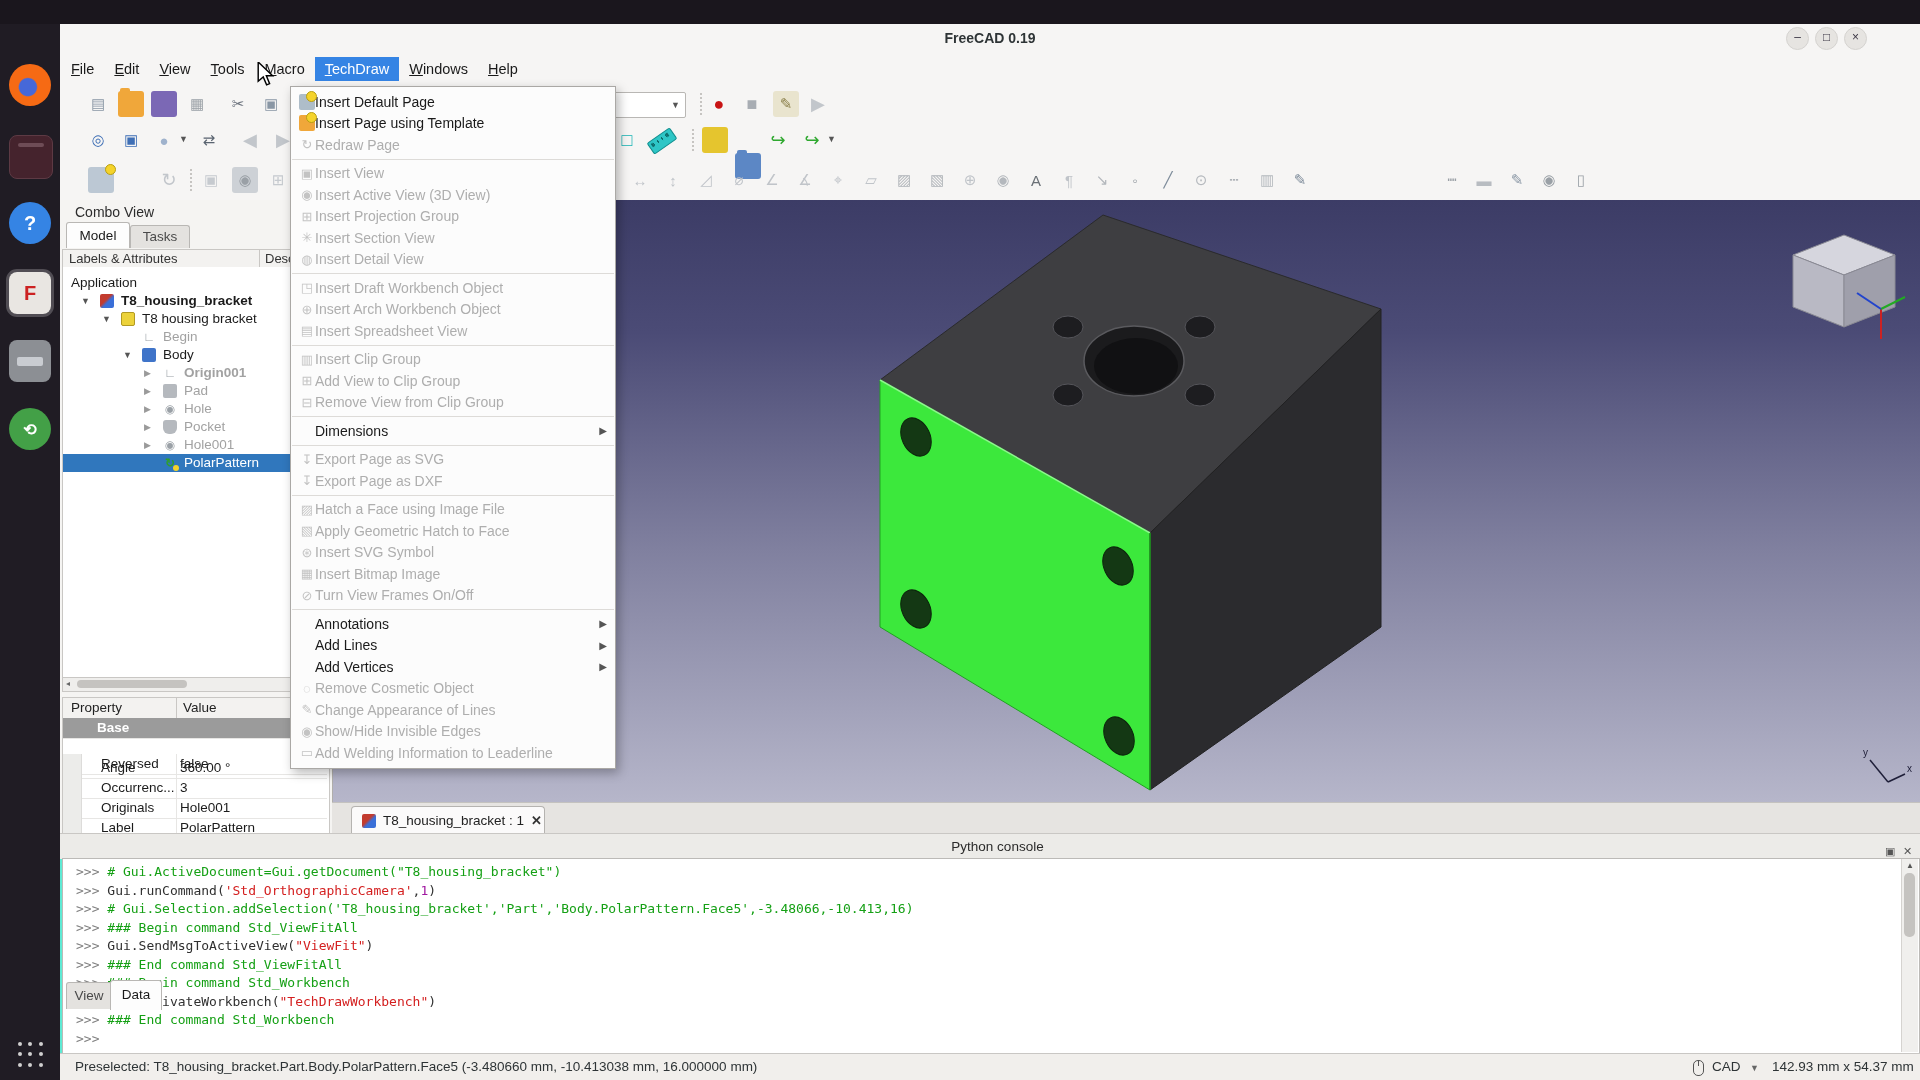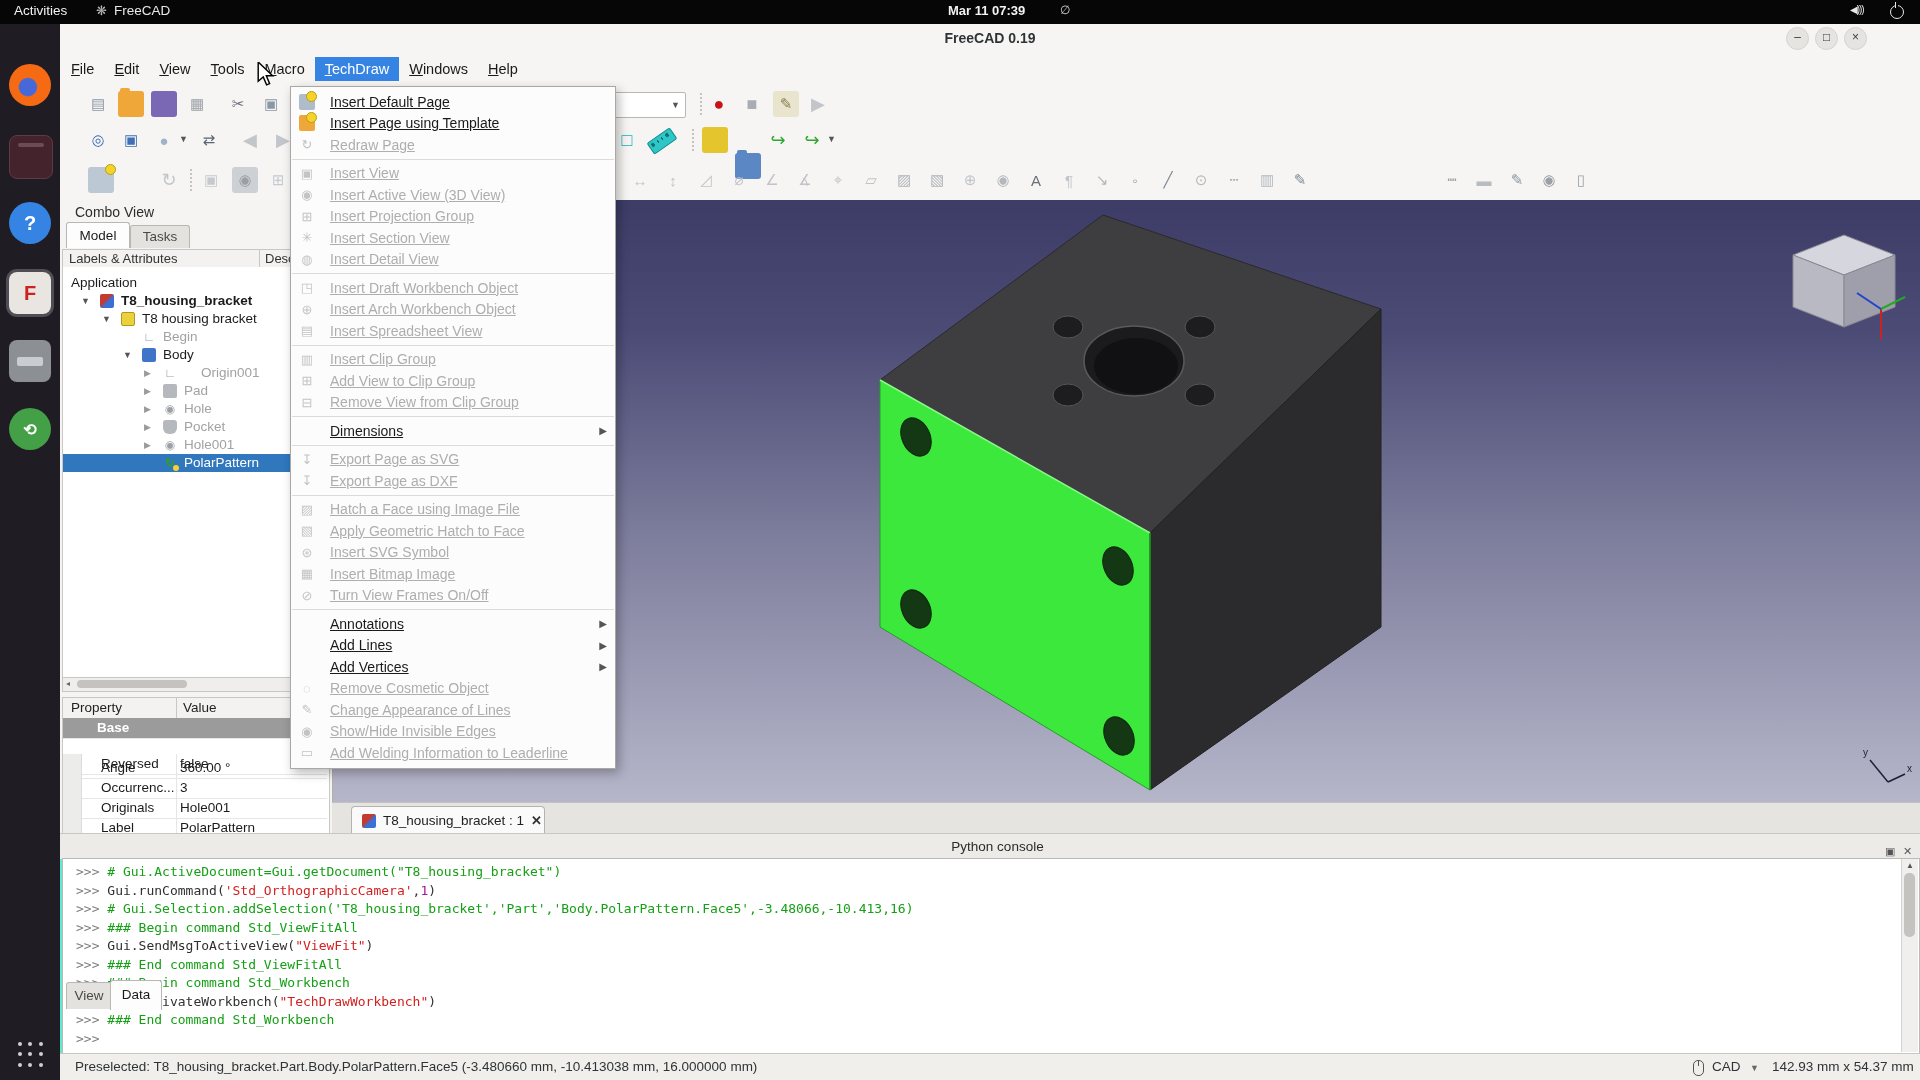--- a/index.html
+++ b/index.html
@@ -119,44 +119,33 @@
   #sb-mouse::after{content:"";position:absolute;left:3.5px;top:0;width:1.5px;height:5px;background:#555;}
   #sb-cad{position:absolute;left:1652px;top:5px;}
   #sb-cad-arrow{position:absolute;left:1690px;top:9px;font-size:9px;color:#666;}
   #sb-dims{position:absolute;left:1712px;top:5px;}
   
   #td-menu{position:absolute;left:230px;top:62px;width:326px;background:#fcfcfc;border:1px solid #aaa8a5;
     box-shadow:3px 4px 10px rgba(0,0,0,.28);z-index:40;padding:4px 0;box-sizing:border-box;}
   .menu-item{position:relative;height:21.5px;display:flex;align-items:center;font-size:14px;color:#1a1a1a;}
   .menu-item.dis{color:#aeaeae;}
   .mi-ico{position:absolute;left:8px;width:16px;height:16px;display:flex;align-items:center;justify-content:center;font-size:13px;border-radius:2px;}
-  .mi-label{margin-left:39px;text-decoration:underline;}
+  .mi-label{margin-left:24px;}
   .mi-sub{position:absolute;right:8px;font-size:10px;color:#555;}
   .menu-sep{height:1px;background:#dddbd8;margin:3px 1px;}
   
   #cursor{position:absolute;left:196px;top:38px;z-index:80;}
   
   #vp-svg{position:absolute;left:0;top:0;}
 </style>
 </head>
 <body>
 
 <div id="screen">
 
-  <div id="top-bar">
-    <span id="activities">Activities</span>
-    <span id="gb-app">
-      <span id="gb-gear">❋</span>
-      <span>FreeCAD</span>
-    </span>
-    <span id="gb-clock">Mar 11 07:39</span>
-    <span id="gb-bell">∅</span>
-    <span id="gb-sound">◀)))</span>
-    <span id="gb-power"></span>
-  </div>
 
   <div id="dock">
       <div class="dock-item dk-firefox" style="top: 40px;"></div>
       <div class="dock-item dk-terminal" style="top: 111px;"></div>
       <div class="dock-item dk-help" style="top: 178px;">?</div>
       <div class="dock-item dk-freecad dk-active" style="top: 248px;">F</div>
       <div class="dock-item dk-files" style="top: 316px;"></div>
       <div class="dock-item dk-software" style="top: 384px;">⟲</div>
       <div id="app-grid">
         <i></i>
@@ -376,21 +365,21 @@
             <span style="position: absolute; left: 100px;">Begin</span>
           </div>
           <div class="tree-row" style="top: 79px;">
             <span class="tr-exp" style="left: 60px;">▼</span>
             <span class="tr-ico ti-body" style="left: 79px;"></span>
             <span style="position: absolute; left: 100px;">Body</span>
           </div>
           <div class="tree-row tr-grey" style="top: 97px;">
             <span class="tr-exp" style="left: 81px; color: rgb(154, 154, 154);">▶</span>
             <span class="tr-ico ti-origin" style="left: 100px;">∟</span>
-            <span style="position: absolute; left: 138px;">Origin001</span>
+            <span style="position: absolute; left: 121px; font-weight: bold;">Origin001</span>
           </div>
           <div class="tree-row tr-grey" style="top: 115px;">
             <span class="tr-exp" style="left: 81px; color: rgb(154, 154, 154);">▶</span>
             <span class="tr-ico ti-pad" style="left: 100px;"></span>
             <span style="position: absolute; left: 121px;">Pad</span>
           </div>
           <div class="tree-row tr-grey" style="top: 133px;">
             <span class="tr-exp" style="left: 81px; color: rgb(154, 154, 154);">▶</span>
             <span class="tr-ico ti-hole" style="left: 100px;">◉</span>
             <span style="position: absolute; left: 121px;">Hole</span>

